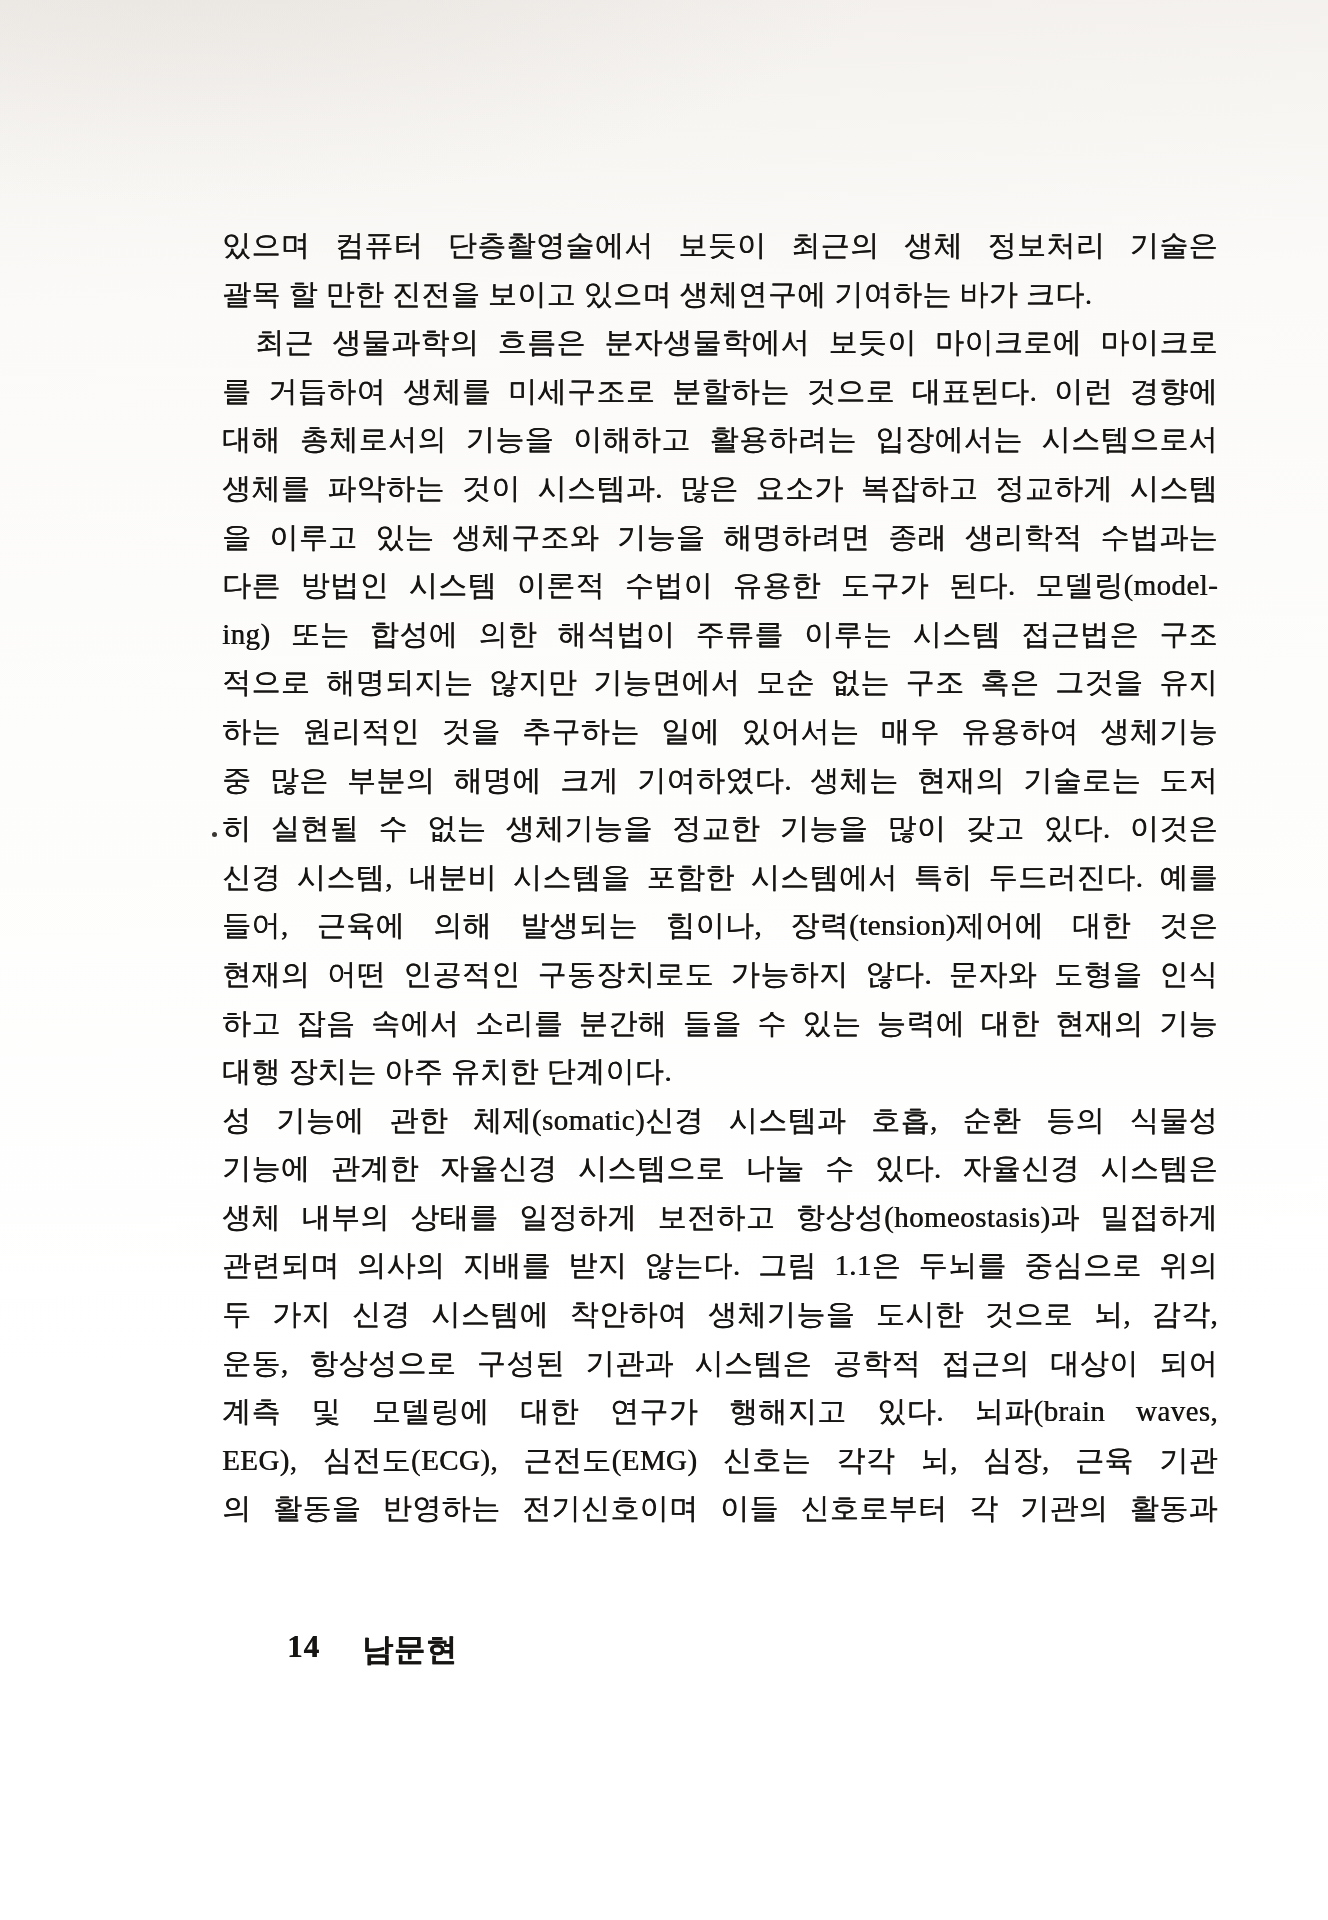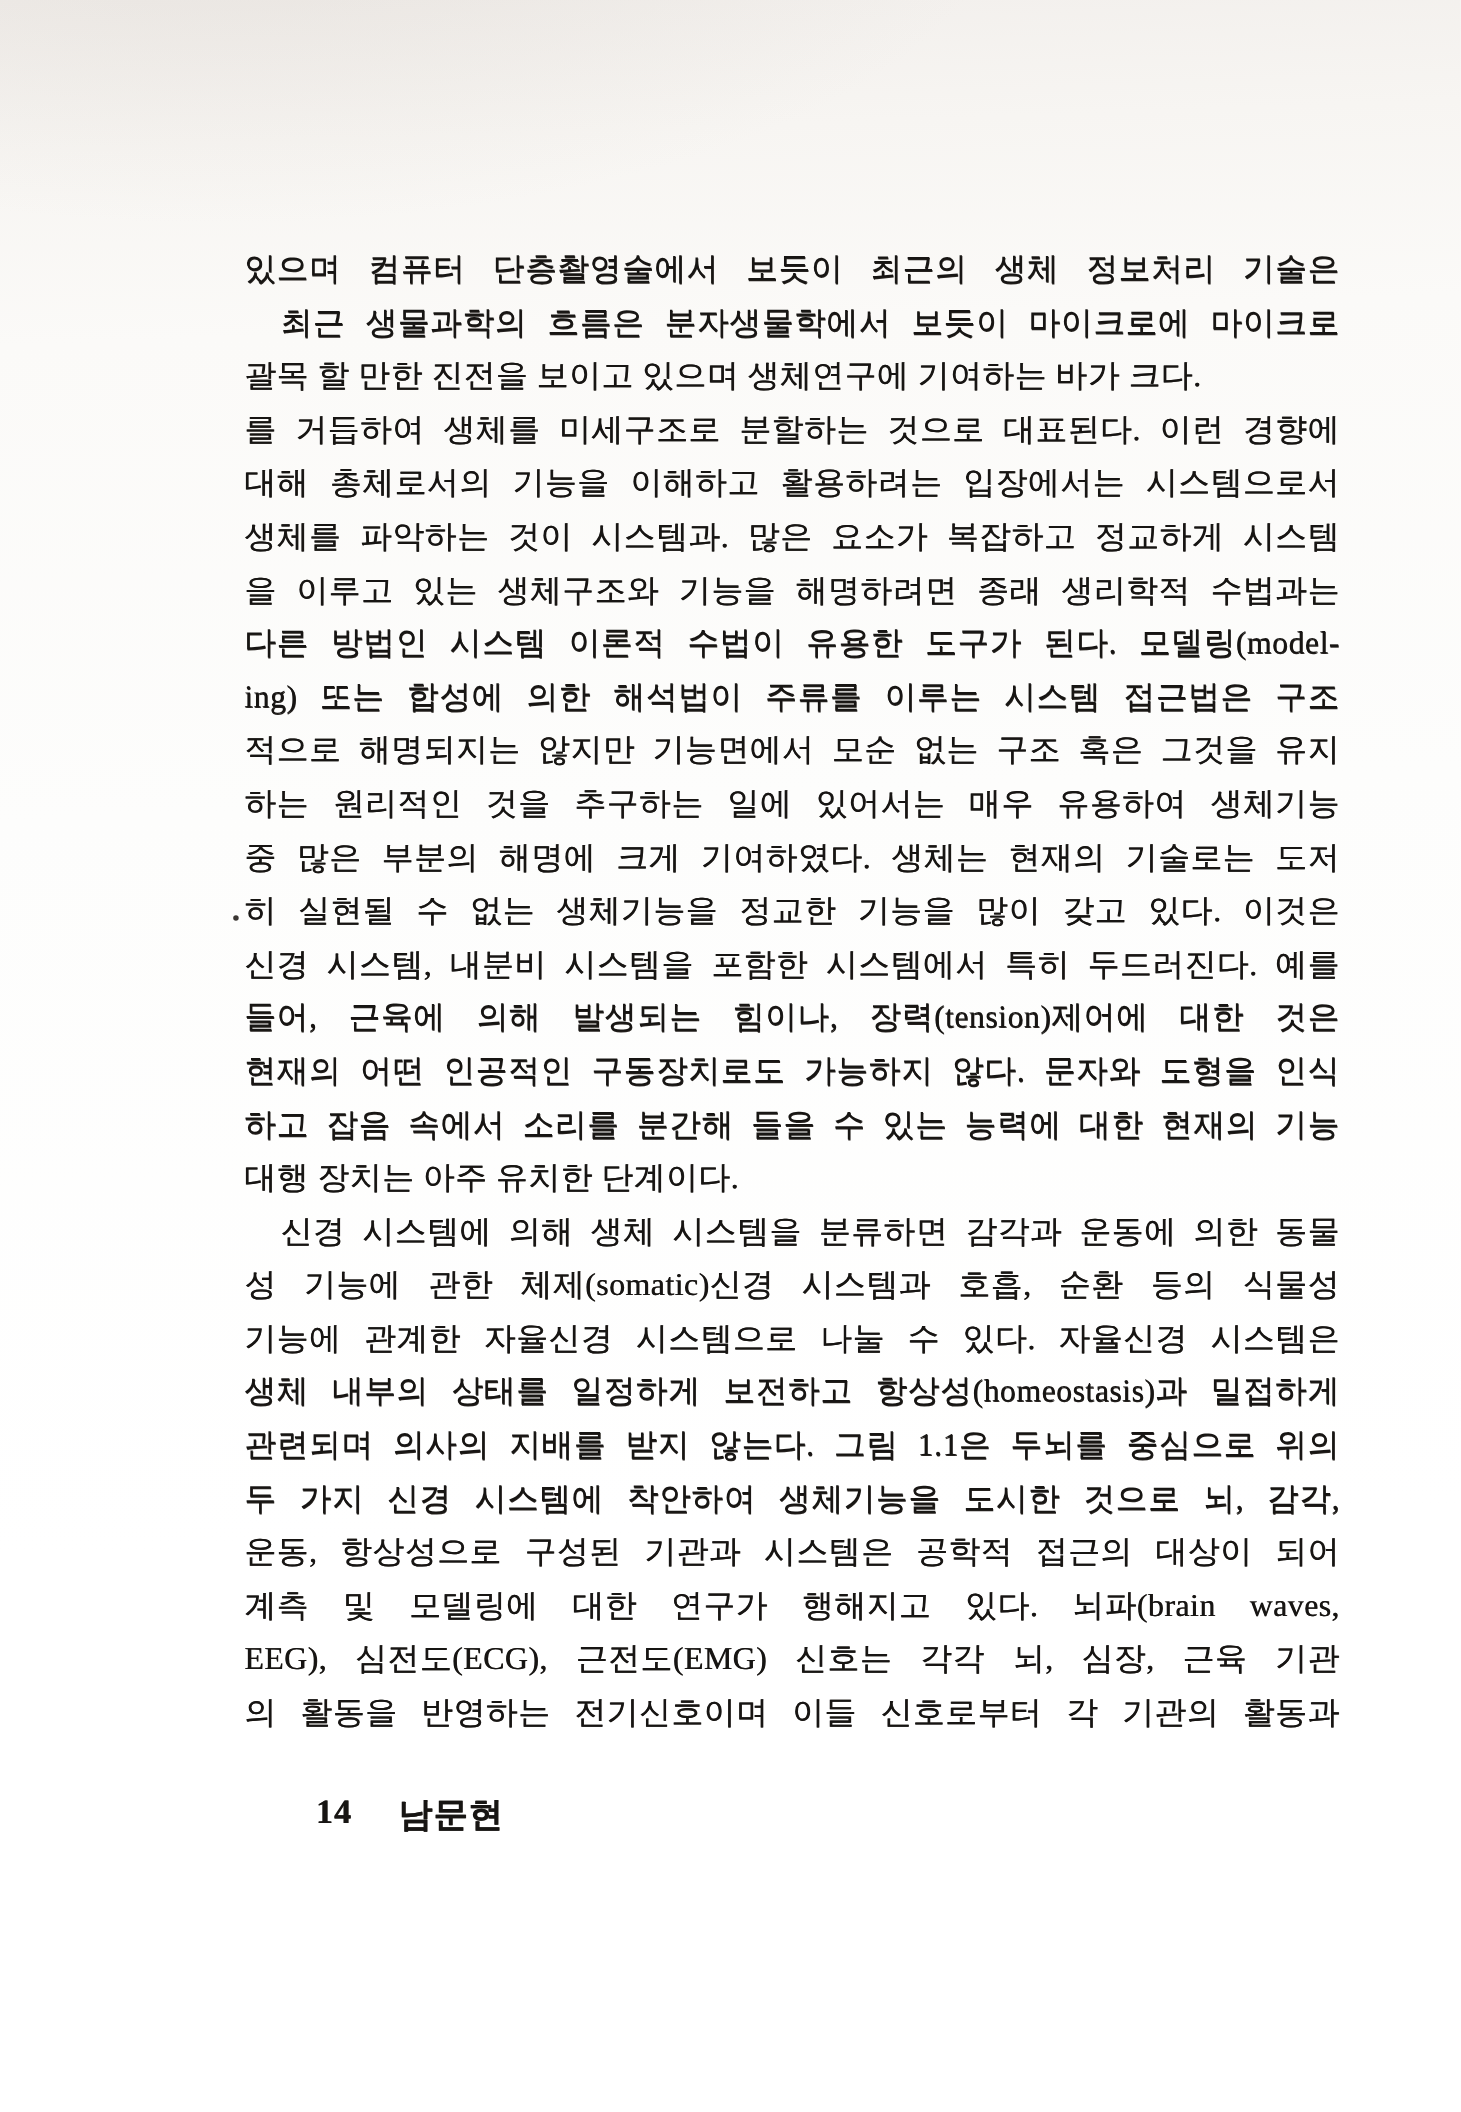--- a/index.html
+++ b/index.html
@@ -60,38 +60,37 @@
     border-radius: 50%;
     background: #3a3632;
   }
 </style>
 </head>
 <body>
 
 <div class="page-text">
 
 <div class="text-line">있으며 컴퓨터 단층촬영술에서 보듯이 최근의 생체 정보처리 기술은</div>
+    <div class="text-line para-end">괄목 할 만한 진전을 보이고 있으며 생체연구에 기여하는 바가 크다.</div>
     <div class="text-line indent">최근 생물과학의 흐름은 분자생물학에서 보듯이 마이크로에 마이크로</div>
-    <div class="text-line para-end">괄목 할 만한 진전을 보이고 있으며 생체연구에 기여하는 바가 크다.</div>
     <div class="text-line">를 거듭하여 생체를 미세구조로 분할하는 것으로 대표된다. 이런 경향에</div>
     <div class="text-line">대해 총체로서의 기능을 이해하고 활용하려는 입장에서는 시스템으로서</div>
     <div class="text-line">생체를 파악하는 것이 시스템과. 많은 요소가 복잡하고 정교하게 시스템</div>
     <div class="text-line">을 이루고 있는 생체구조와 기능을 해명하려면 종래 생리학적 수법과는</div>
     <div class="text-line">다른 방법인 시스템 이론적 수법이 유용한 도구가 된다. 모델링(model-</div>
     <div class="text-line">ing) 또는 합성에 의한 해석법이 주류를 이루는 시스템 접근법은 구조</div>
     <div class="text-line">적으로 해명되지는 않지만 기능면에서 모순 없는 구조 혹은 그것을 유지</div>
     <div class="text-line">하는 원리적인 것을 추구하는 일에 있어서는 매우 유용하여 생체기능</div>
     <div class="text-line">중 많은 부분의 해명에 크게 기여하였다. 생체는 현재의 기술로는 도저</div>
     <div class="text-line">히 실현될 수 없는 생체기능을 정교한 기능을 많이 갖고 있다. 이것은</div>
     <div class="text-line">신경 시스템, 내분비 시스템을 포함한 시스템에서 특히 두드러진다. 예를</div>
     <div class="text-line">들어, 근육에 의해 발생되는 힘이나, 장력(tension)제어에 대한 것은</div>
     <div class="text-line">현재의 어떤 인공적인 구동장치로도 가능하지 않다. 문자와 도형을 인식</div>
     <div class="text-line">하고 잡음 속에서 소리를 분간해 들을 수 있는 능력에 대한 현재의 기능</div>
     <div class="text-line para-end">대행 장치는 아주 유치한 단계이다.</div>
-    <div class="text-line indent">신경 시스템에 의해 생체 시스템을 분류하면 감각과 운동에 의한 동물</div>
     <div class="text-line">성 기능에 관한 체제(somatic)신경 시스템과 호흡, 순환 등의 식물성</div>
     <div class="text-line">기능에 관계한 자율신경 시스템으로 나눌 수 있다. 자율신경 시스템은</div>
     <div class="text-line">생체 내부의 상태를 일정하게 보전하고 항상성(homeostasis)과 밀접하게</div>
     <div class="text-line">관련되며 의사의 지배를 받지 않는다. 그림 1.1은 두뇌를 중심으로 위의</div>
     <div class="text-line">두 가지 신경 시스템에 착안하여 생체기능을 도시한 것으로 뇌, 감각,</div>
     <div class="text-line">운동, 항상성으로 구성된 기관과 시스템은 공학적 접근의 대상이 되어</div>
     <div class="text-line">계측 및 모델링에 대한 연구가 행해지고 있다. 뇌파(brain waves,</div>
     <div class="text-line">EEG), 심전도(ECG), 근전도(EMG) 신호는 각각 뇌, 심장, 근육 기관</div>
     <div class="text-line">의 활동을 반영하는 전기신호이며 이들 신호로부터 각 기관의 활동과</div>
   </div>

